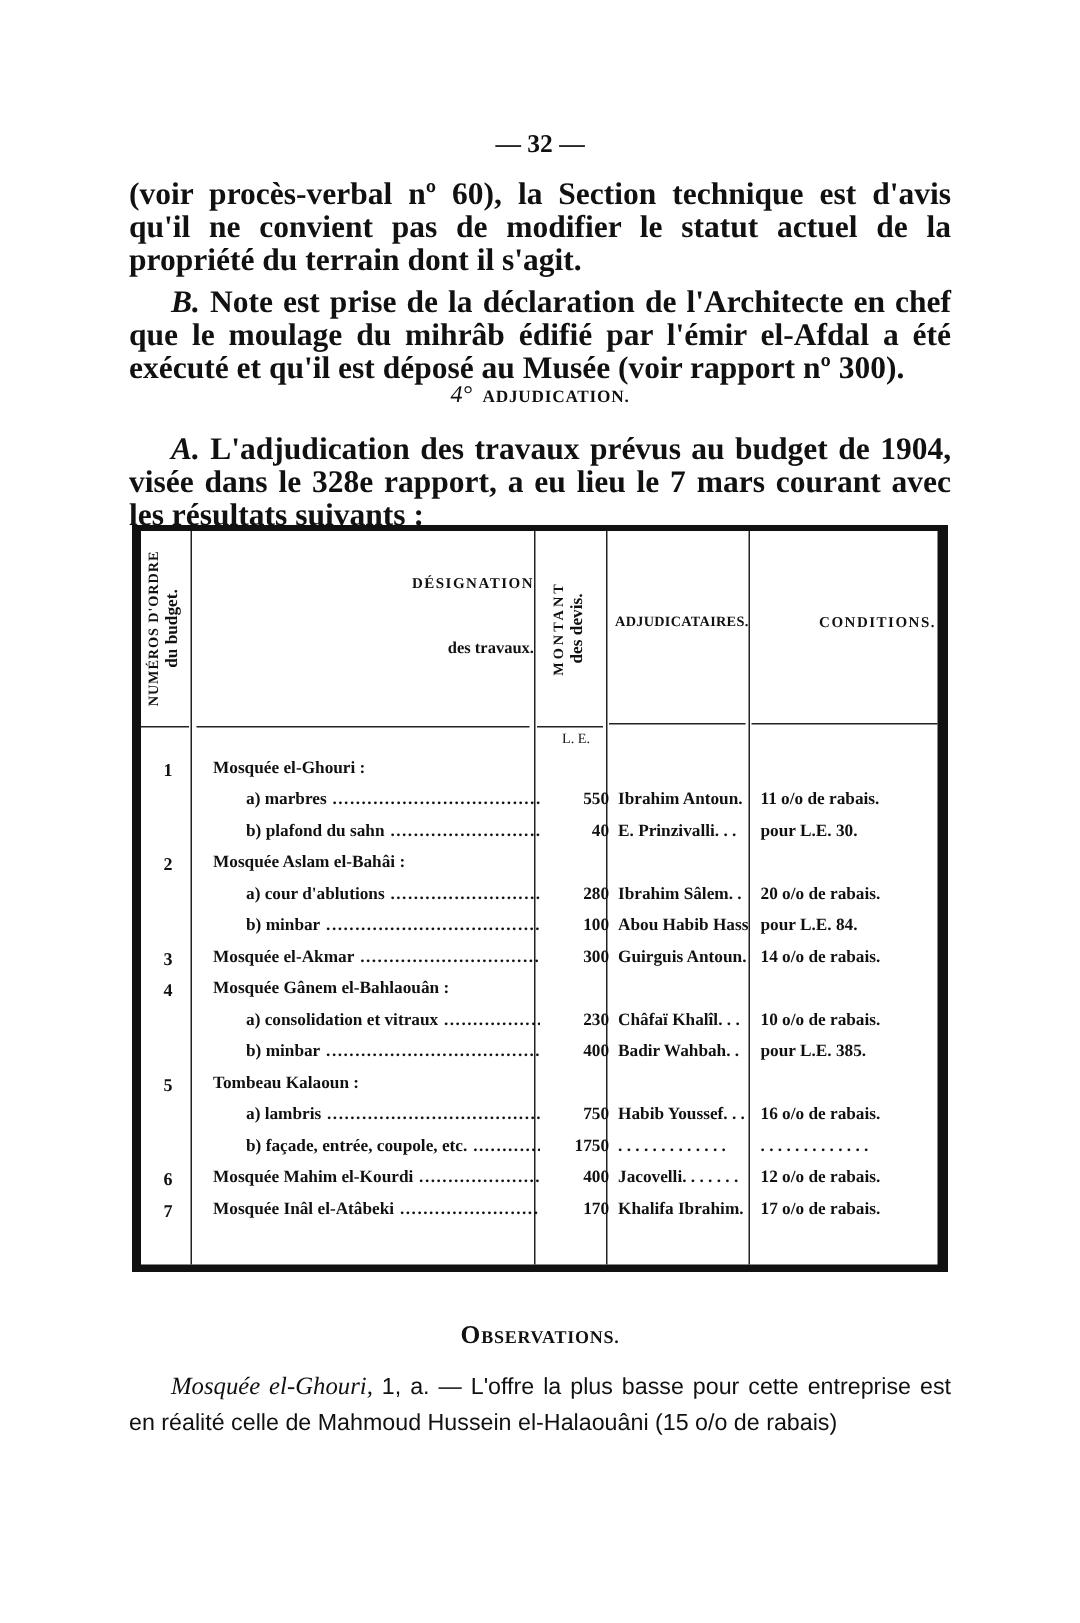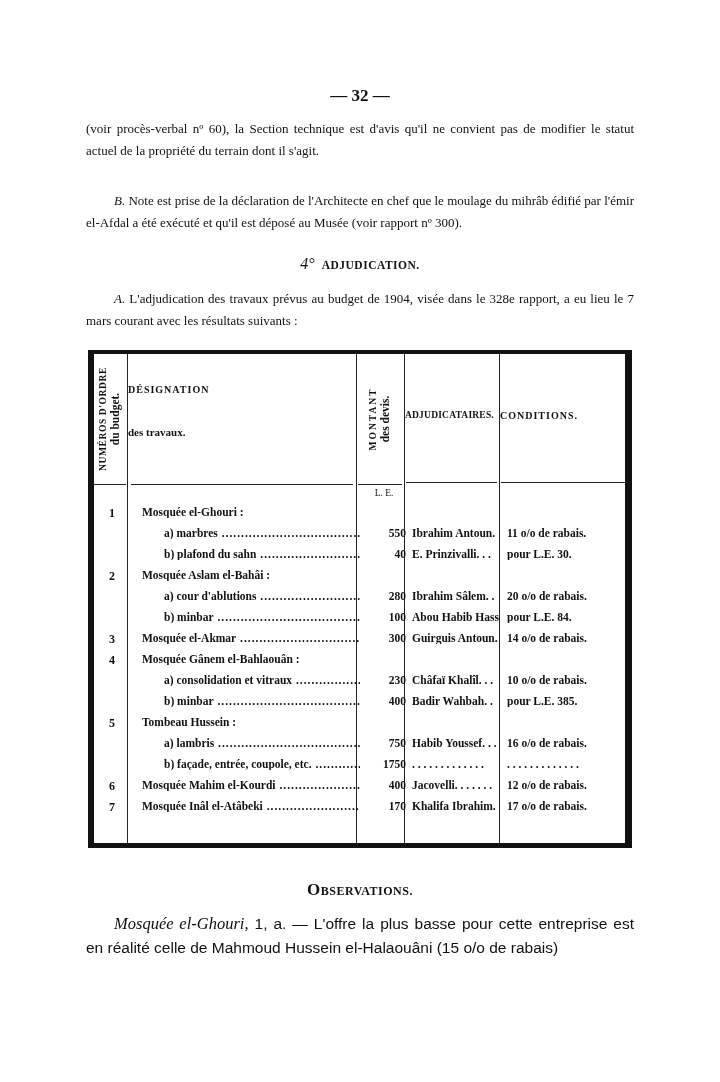--- a/index.html
+++ b/index.html
@@ -1,37 +1,37 @@
 <!DOCTYPE html>
 <html><head>
 <meta charset="utf-8">
 <style>
   html, body { margin: 0; padding: 0; background: #ffffff; }
   body { width: 720px; height: 1082px; position: relative; overflow: hidden;
          font-family: "Liberation Serif", "DejaVu Serif", serif; color: #111; }
   .page-number { position: absolute; top: 86px; left: 0; width: 720px; text-align: center;
                  font-size: 17px; font-weight: bold; }
-  .para { position: absolute; left: 86px; width: 548px; font-size: 13px; line-height: 22px;
-          font-weight: normal; text-align: justify; text-align-last: left; }
+  .para { position: absolute; left: 86px; width: 548px; font-size: 21px; line-height: 22px;
+          font-weight: bold; text-align: justify; text-align-last: left; }
   .para .indent { display: inline-block; width: 28px; }
   .p1 { top: 118px; }
   .p2 { top: 162px; margin-top: 28px; }
   .section-heading { position: absolute; top: 255px; left: 0; width: 720px; text-align: center;
                      font-size: 14px; font-weight: bold; }
   .section-heading .num { font-style: italic; font-size: 16px; font-weight: normal; }
   .section-heading .sc { font-size: 11.5px; letter-spacing: 0.5px; }
   .p3 { top: 288px; }
 
   
   .tbl { position: absolute; left: 88px; top: 350px; width: 544px; height: 498px;
          border: 5px solid #111; border-top-width: 4px; border-left-width: 6px; border-right-width: 7px;
          box-sizing: border-box; }
   .col-line { position: absolute; top: 0; bottom: 0; border-left: 1px solid #222; }
   .hdr-line { position: absolute; height: 0; border-top: 1.5px solid #222; }
-  .hdr-text { position: absolute; font-weight: bold; text-align: left; }
+  .hdr-text { position: absolute; font-weight: bold; text-align: right; }
   .vert { position: absolute; transform: rotate(-90deg); transform-origin: center center;
           text-align: center; white-space: nowrap; font-weight: bold; line-height: 12px; }
   .caps { font-size: 9.5px; letter-spacing: 0.6px; }
   .lower { font-size: 11.5px; }
   .row { position: absolute; left: 0; right: 0; height: 21px; font-size: 11.5px; font-weight: bold; }
   .c-num { position: absolute; left: 0; width: 36px; text-align: center; font-size: 12px; }
   .c-desig { position: absolute; left: 48px; width: 218px; white-space: nowrap; overflow: hidden; }
   .c-desig.sub { left: 70px; width: 196px; }
   .c-desig .dots { letter-spacing: 1px; }
   .c-mont { position: absolute; left: 268px; width: 44px; text-align: right; }
@@ -164,21 +164,21 @@
       </div>
       <div class="row" style="top: 341px;">
         <div class="c-num"></div>
         <div class="c-desig sub">b) minbar<span class="dots"> ............................................................</span></div>
         <div class="c-mont">400</div>
         <div class="c-adj">Badir Wahbah. .</div>
         <div class="c-cond">pour L.E. 385.</div>
       </div>
       <div class="row" style="top: 362px;">
         <div class="c-num">5</div>
-        <div class="c-desig">Tombeau Hussein :</div>
+        <div class="c-desig">Tombeau Kalaoun :</div>
         <div class="c-mont"></div>
         <div class="c-adj"></div>
         <div class="c-cond"></div>
       </div>
       <div class="row" style="top: 383px;">
         <div class="c-num"></div>
         <div class="c-desig sub">a) lambris<span class="dots"> ............................................................</span></div>
         <div class="c-mont">750</div>
         <div class="c-adj">Habib Youssef. . .</div>
         <div class="c-cond">16 o/o de rabais.</div>

